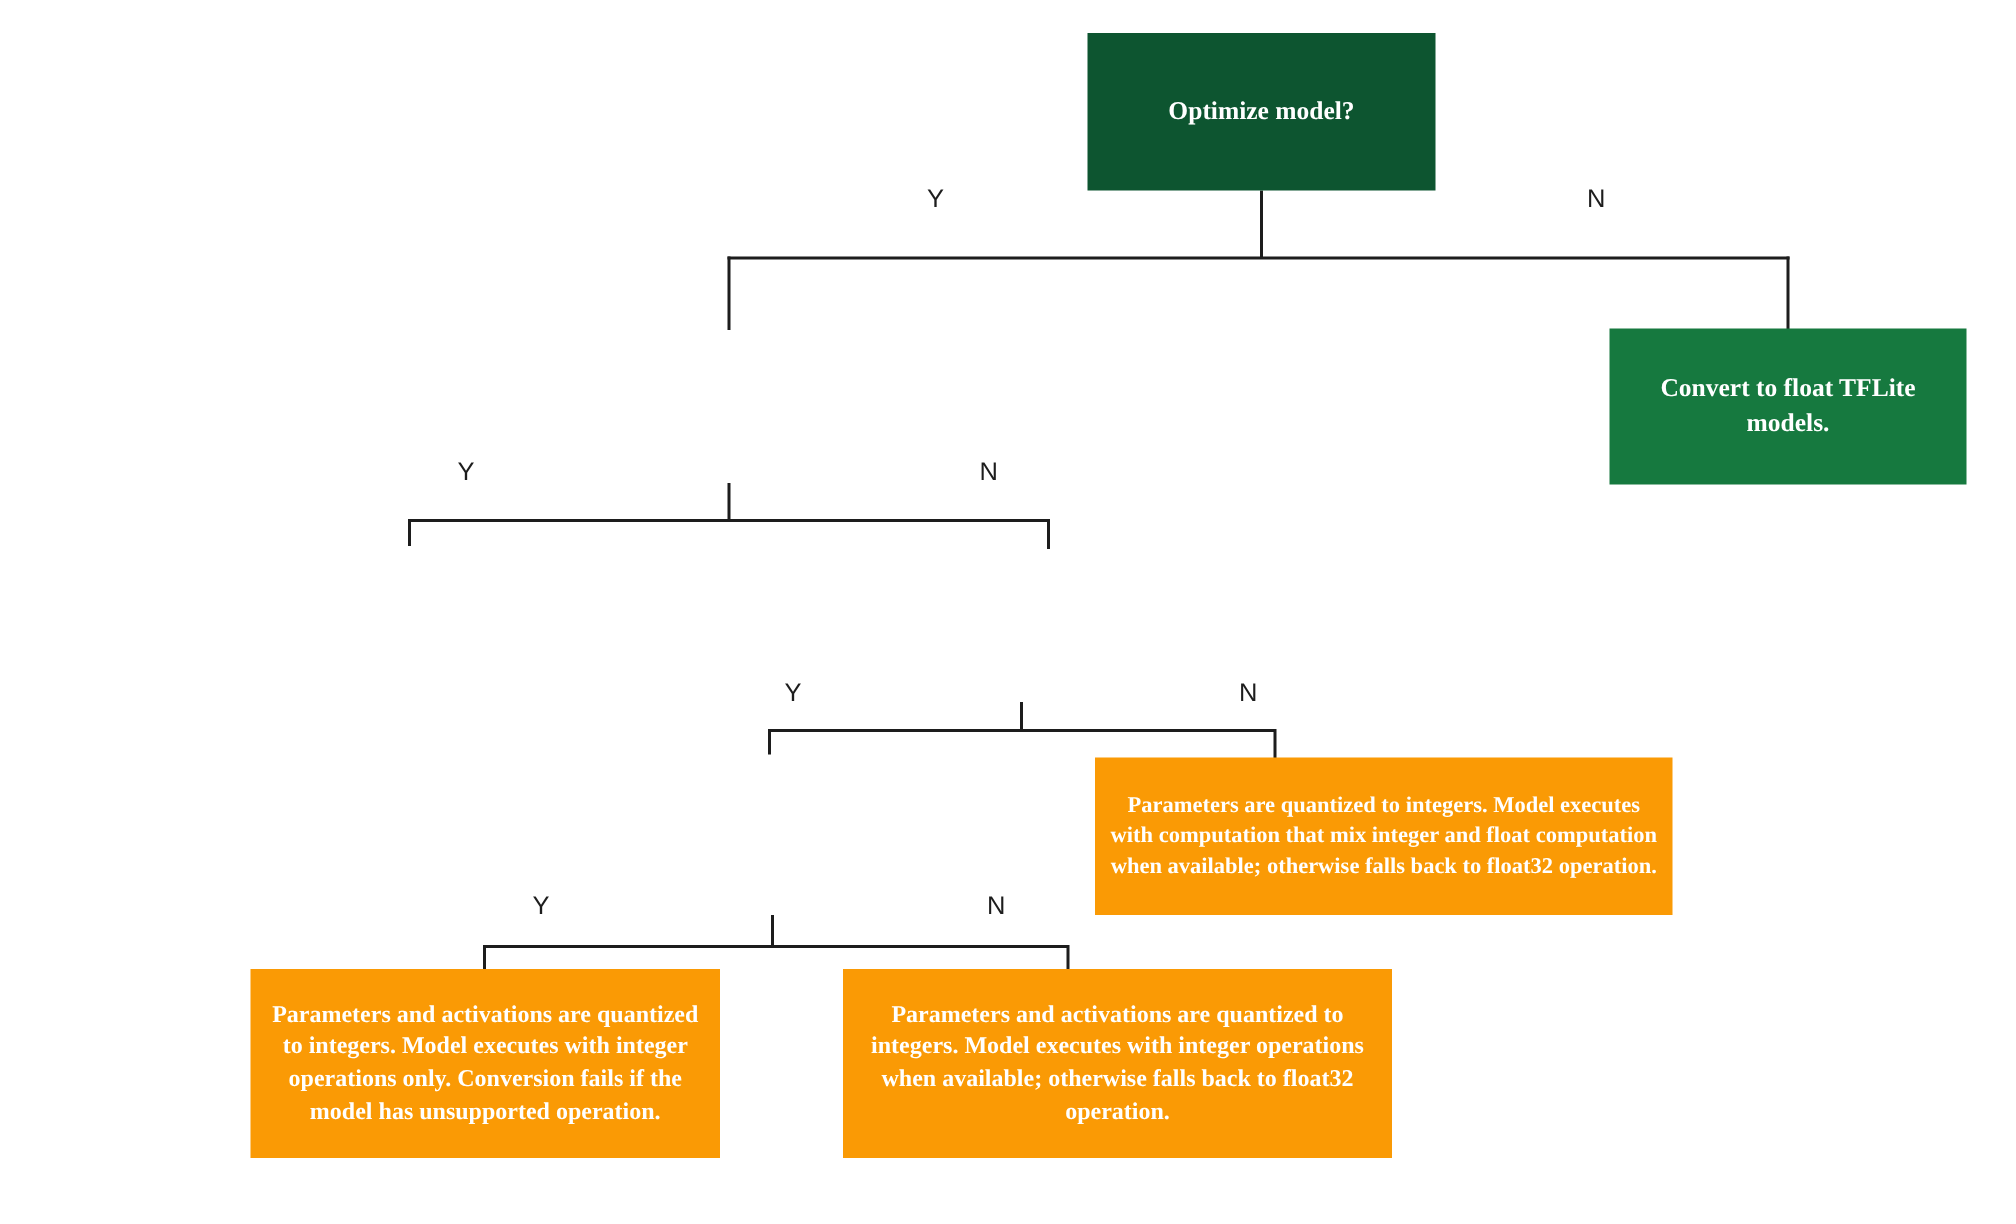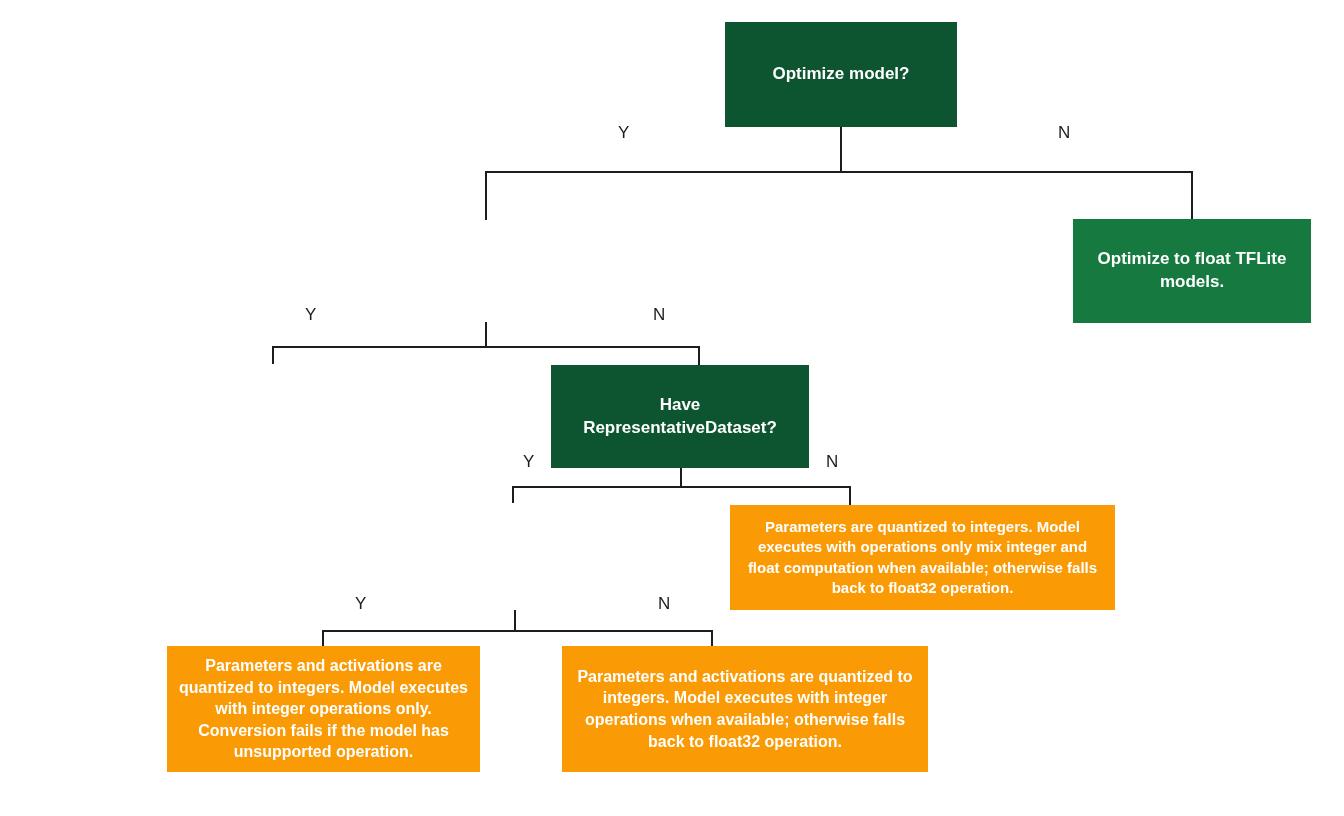--- a/index.html
+++ b/index.html
@@ -22,20 +22,21 @@
     box-sizing: border-box;
     display: flex;
     align-items: center;
     justify-content: center;
     text-align: center;
     color: #ffffff;
     font-weight: bold;
     line-height: 1.35;
     padding: 4px 10px;
     z-index: 3;
+    font-family: Liberation Serif, serif;
   }
   .node-dark   { background: #0d5530; }
   .node-mid    { background: #16793f; }
   .node-bright { background: #16a04f; }
   .node-orange { background: #fa9a05; }
 
   .edge {
     position: absolute;
     background: #1d1d1d;
     z-index: 1;
@@ -79,27 +80,24 @@
     <div class="branch-label" style="left: 305px; top: 306px;">Y</div>
     <div class="branch-label" style="left: 653px; top: 306px;">N</div>
     <div class="branch-label" style="left: 523px; top: 453px;">Y</div>
     <div class="branch-label" style="left: 826px; top: 453px;">N</div>
     <div class="branch-label" style="left: 355px; top: 595px;">Y</div>
     <div class="branch-label" style="left: 658px; top: 595px;">N</div>
     <div class="node node-dark" style="left: 725px; top: 22px; width: 232px; height: 105px; font-size: 17px;">
       <span>Optimize model?</span>
     </div>
     <div class="node node-mid" style="left: 1073px; top: 219px; width: 238px; height: 104px; font-size: 17px;">
-      <span>Optimize to float TFLite models.</span>
-    </div>
-    <div class="node node-dark" style="left: 551px; top: 365px; width: 258px; height: 103px; font-size: 17px;">
-      <span>Have RepresentativeDataset?</span>
+      <span>Convert to float TFLite models.</span>
     </div>
     <div class="node node-orange" style="left: 730px; top: 505px; width: 385px; height: 105px; font-size: 15px;">
-      <span>Parameters are quantized to integers. Model executes with operations only mix integer and float computation when available; otherwise falls back to float32 operation.</span>
+      <span>Parameters are quantized to integers. Model executes with computation that mix integer and float computation when available; otherwise falls back to float32 operation.</span>
     </div>
     <div class="node node-orange" style="left: 167px; top: 646px; width: 313px; height: 126px; font-size: 16px;">
       <span>Parameters and activations are quantized to integers. Model executes with integer operations only. Conversion fails if the model has unsupported operation.</span>
     </div>
     <div class="node node-orange" style="left: 562px; top: 646px; width: 366px; height: 126px; font-size: 16px;">
       <span>Parameters and activations are quantized to integers. Model executes with integer operations when available; otherwise falls back to float32 operation.</span>
     </div>
   </div>
 
 </body></html>

